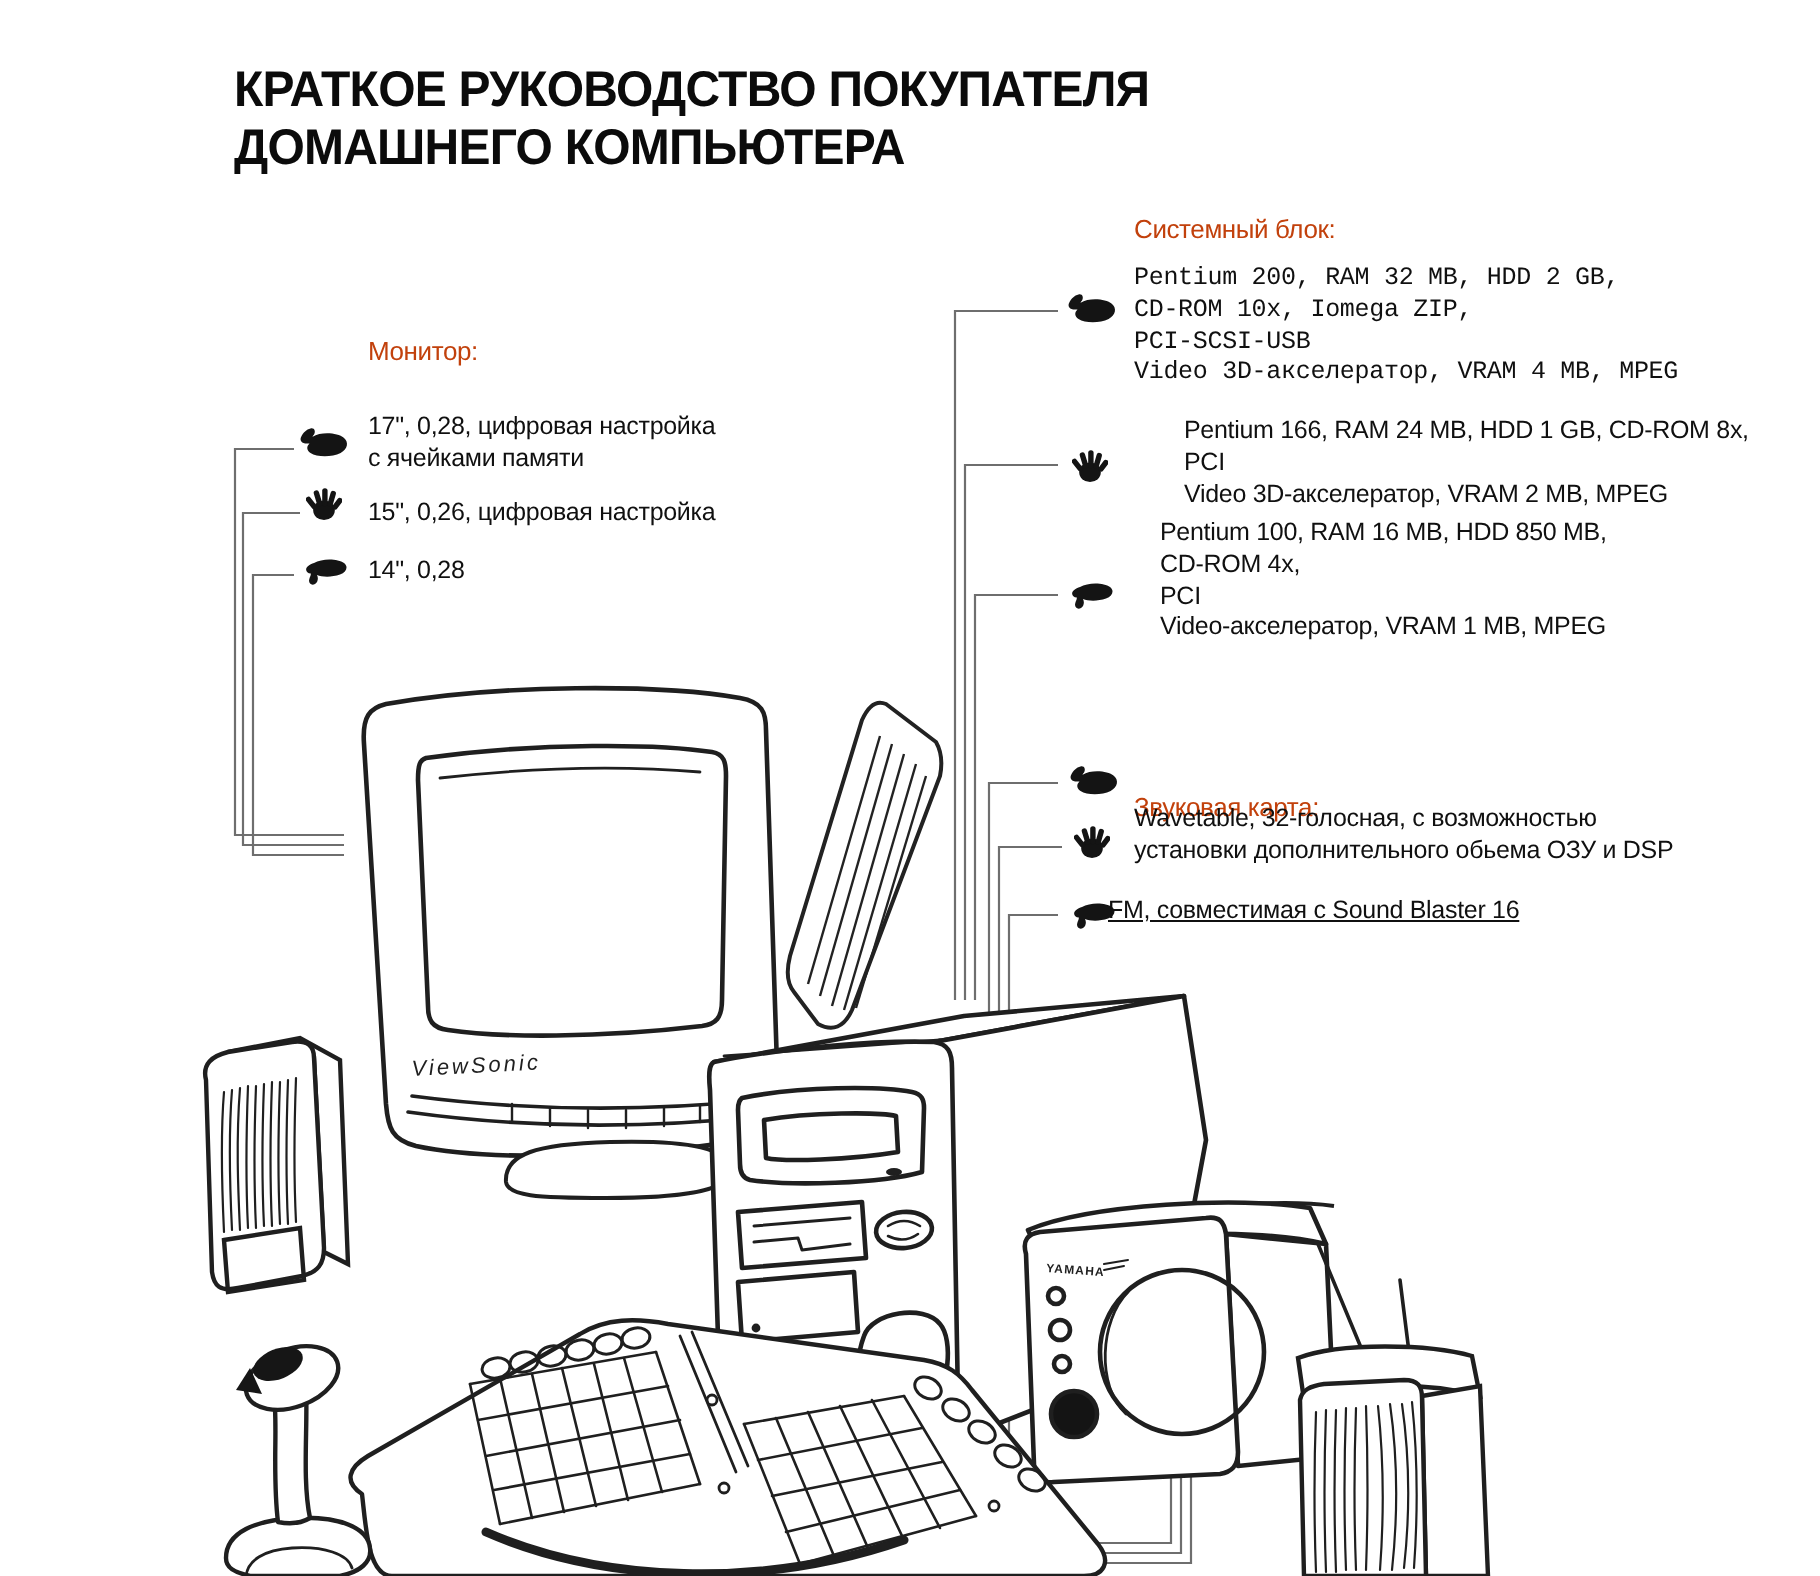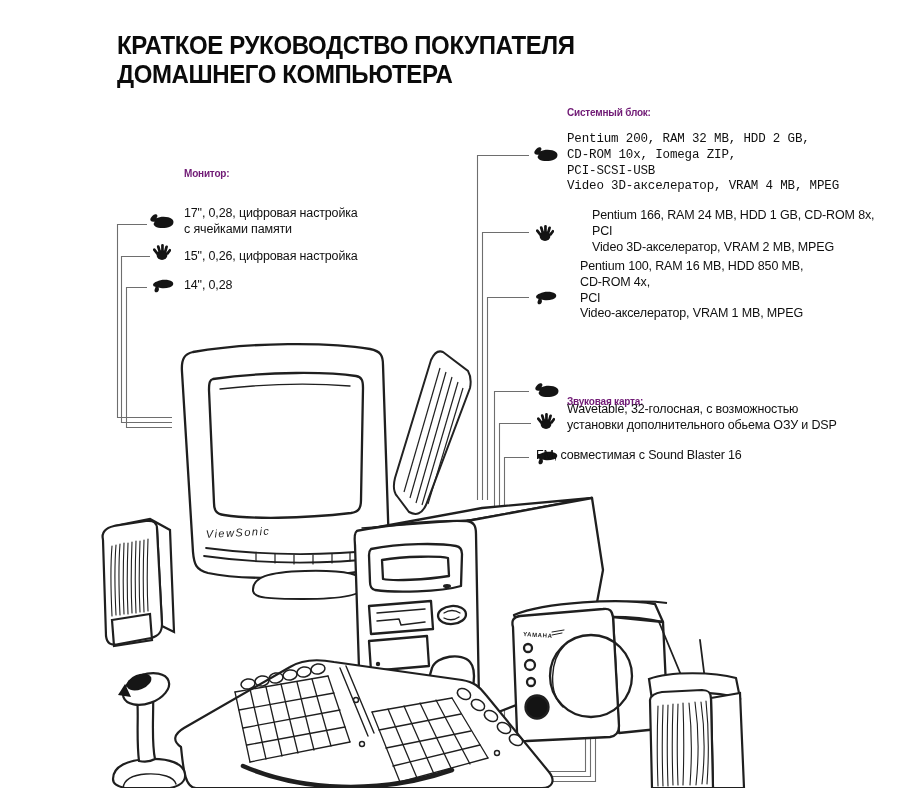--- a/index.html
+++ b/index.html
@@ -2,21 +2,21 @@
 <html><head>
 <meta charset="utf-8">
 <style>
   html,body{margin:0;padding:0;background:#e8e8e8;}
   #page{position:relative;width:910px;height:788px;background:#ffffff;overflow:hidden;
         font-family:"Liberation Sans","DejaVu Sans",sans-serif;color:#111;}
   #sketch{position:absolute;left:0;top:0;z-index:0;}
   .txt{position:absolute;z-index:2;}
   .title{font-weight:bold;font-size:25px;line-height:28.5px;letter-spacing:-0.4px;
          transform:scaleX(0.96);transform-origin:left top;white-space:pre-line;color:#0b0b0b;}
-  .sec-label{font-weight:bold;font-size:10px;letter-spacing:-0.2px;color:#701a75;}
+  .sec-label{font-weight:normal;font-size:13px;letter-spacing:-0.2px;color:#c2410c;}
   .item-text{font-size:12.5px;line-height:15.8px;letter-spacing:-0.15px;white-space:pre-line;color:#101010;}
   .hand{position:absolute;z-index:2;fill:#141414;}
 </style>
 </head>
 <body>
 
 <div id="page">
 
   <svg id="sketch" width="910" height="788" viewBox="0 0 910 788">
     <defs>
@@ -272,15 +272,15 @@
       <use href="#thumb-up"></use>
     </svg>
   <svg class="hand" style="left:537px;top:411px;" width="18" height="19" viewBox="0 0 18 18">
       <use href="#open-hand"></use>
     </svg>
   <div class="txt item-text" style="left:567px;top:402px;">Wavetable, 32-голосная, с возможностью
 установки дополнительного обьема ОЗУ и DSP</div>
   <svg class="hand" style="left:534px;top:449px;" width="24" height="16" viewBox="0 0 24 16">
       <use href="#thumb-down"></use>
     </svg>
-  <div class="txt item-text" style="left:536px;top:448px;">FM, совместимая с Sound Blaster 16</div>
+  <div class="txt item-text" style="left:554px;top:448px;text-decoration:underline;">FM, совместимая с Sound Blaster 16</div>
 
 </div>
 
 </body></html>

